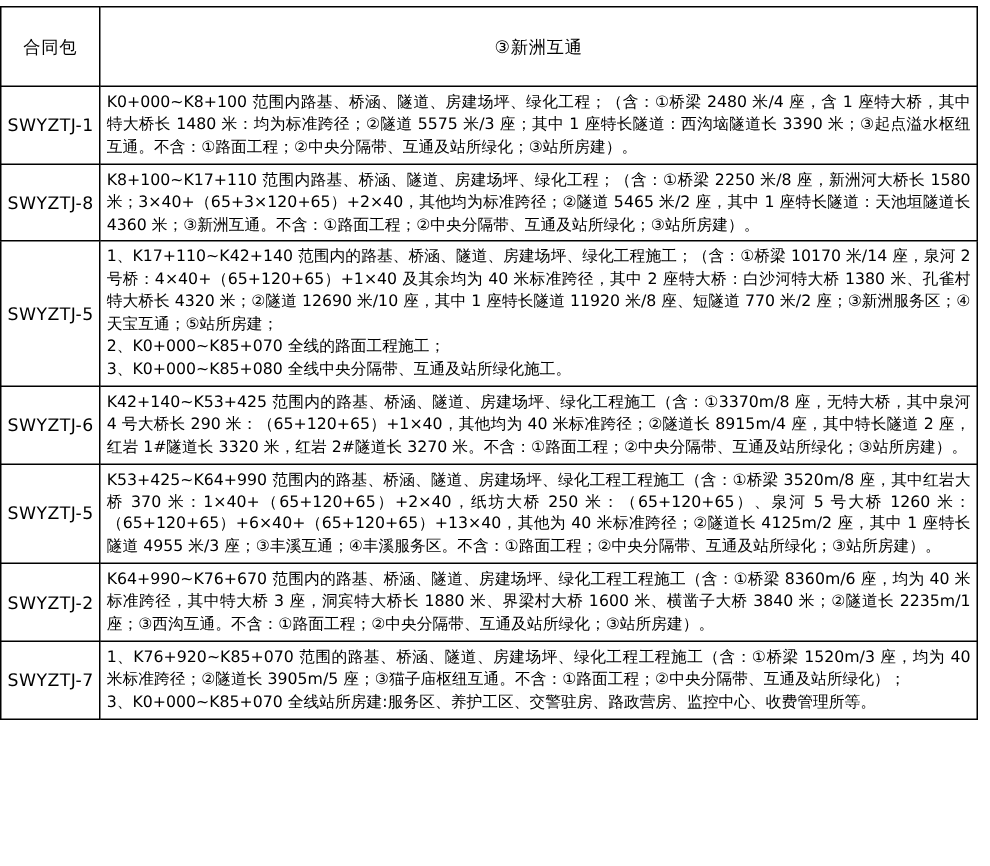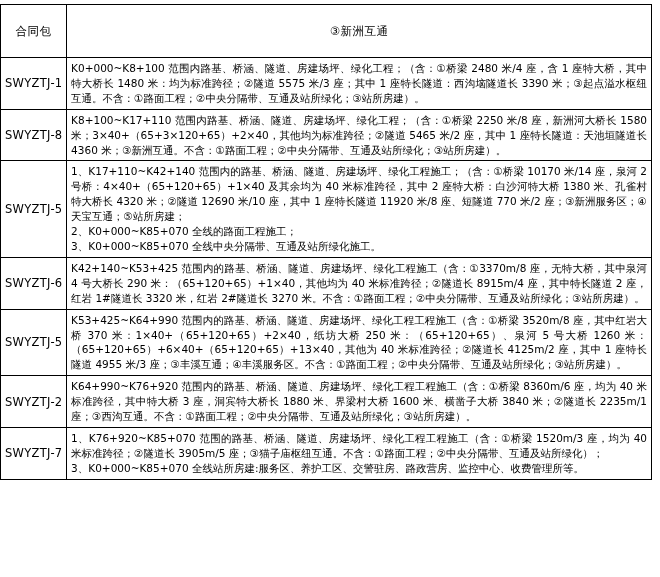--- a/index.html
+++ b/index.html
@@ -86,39 +86,39 @@
         <td class="pkg">SWYZTJ-8</td>
         <td class="content">
           <p>K8+100~K17+110 范围内路基、桥涵、隧道、房建场坪、绿化工程；（含：①桥梁 2250 米/8 座，新洲河大桥长 1580 米；3×40+（65+3×120+65）+2×40，其他均为标准跨径；②隧道 5465 米/2 座，其中 1 座特长隧道：天池垣隧道长 4360 米；③新洲互通。不含：①路面工程；②中央分隔带、互通及站所绿化；③站所房建）。</p>
         </td>
       </tr>
       <tr>
         <td class="pkg">SWYZTJ-5</td>
         <td class="content">
           <p>1、K17+110~K42+140 范围内的路基、桥涵、隧道、房建场坪、绿化工程施工；（含：①桥梁 10170 米/14 座，泉河 2 号桥：4×40+（65+120+65）+1×40 及其余均为 40 米标准跨径，其中 2 座特大桥：白沙河特大桥 1380 米、孔雀村特大桥长 4320 米；②隧道 12690 米/10 座，其中 1 座特长隧道 11920 米/8 座、短隧道 770 米/2 座；③新洲服务区；④天宝互通；⑤站所房建；</p>
           <p>2、K0+000~K85+070 全线的路面工程施工；</p>
-          <p>3、K0+000~K85+070 全线中央分隔带、互通及站所绿化施工。</p>
+          <p>3、K0+000~K85+080 全线中央分隔带、互通及站所绿化施工。</p>
         </td>
       </tr>
       <tr>
         <td class="pkg">SWYZTJ-6</td>
         <td class="content">
           <p>K42+140~K53+425 范围内的路基、桥涵、隧道、房建场坪、绿化工程施工（含：①3370m/8 座，无特大桥，其中泉河 4 号大桥长 290 米：（65+120+65）+1×40，其他均为 40 米标准跨径；②隧道长 8915m/4 座，其中特长隧道 2 座，红岩 1#隧道长 3320 米，红岩 2#隧道长 3270 米。不含：①路面工程；②中央分隔带、互通及站所绿化；③站所房建）。</p>
         </td>
       </tr>
       <tr>
         <td class="pkg">SWYZTJ-5</td>
         <td class="content">
           <p>K53+425~K64+990 范围内的路基、桥涵、隧道、房建场坪、绿化工程工程施工（含：①桥梁 3520m/8 座，其中红岩大桥 370 米：1×40+（65+120+65）+2×40，纸坊大桥 250 米：（65+120+65）、泉河 5 号大桥 1260 米：（65+120+65）+6×40+（65+120+65）+13×40，其他为 40 米标准跨径；②隧道长 4125m/2 座，其中 1 座特长隧道 4955 米/3 座；③丰溪互通；④丰溪服务区。不含：①路面工程；②中央分隔带、互通及站所绿化；③站所房建）。</p>
         </td>
       </tr>
       <tr>
         <td class="pkg">SWYZTJ-2</td>
         <td class="content">
-          <p>K64+990~K76+920 范围内的路基、桥涵、隧道、房建场坪、绿化工程工程施工（含：①桥梁 8360m/6 座，均为 40 米标准跨径，其中特大桥 3 座，洞宾特大桥长 1880 米、界梁村大桥 1600 米、横凿子大桥 3840 米；②隧道长 2235m/1 座；③西沟互通。不含：①路面工程；②中央分隔带、互通及站所绿化；③站所房建）。</p>
+          <p>K64+990~K76+670 范围内的路基、桥涵、隧道、房建场坪、绿化工程工程施工（含：①桥梁 8360m/6 座，均为 40 米标准跨径，其中特大桥 3 座，洞宾特大桥长 1880 米、界梁村大桥 1600 米、横凿子大桥 3840 米；②隧道长 2235m/1 座；③西沟互通。不含：①路面工程；②中央分隔带、互通及站所绿化；③站所房建）。</p>
         </td>
       </tr>
       <tr>
         <td class="pkg">SWYZTJ-7</td>
         <td class="content">
           <p>1、K76+920~K85+070 范围的路基、桥涵、隧道、房建场坪、绿化工程工程施工（含：①桥梁 1520m/3 座，均为 40 米标准跨径；②隧道长 3905m/5 座；③猫子庙枢纽互通。不含：①路面工程；②中央分隔带、互通及站所绿化）；</p>
           <p>3、K0+000~K85+070 全线站所房建:服务区、养护工区、交警驻房、路政营房、监控中心、收费管理所等。</p>
         </td>
       </tr>
     </tbody>

